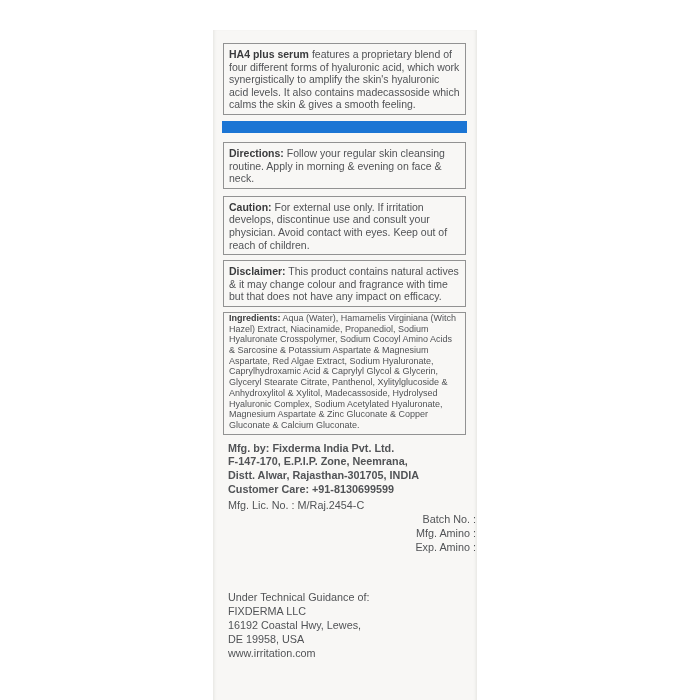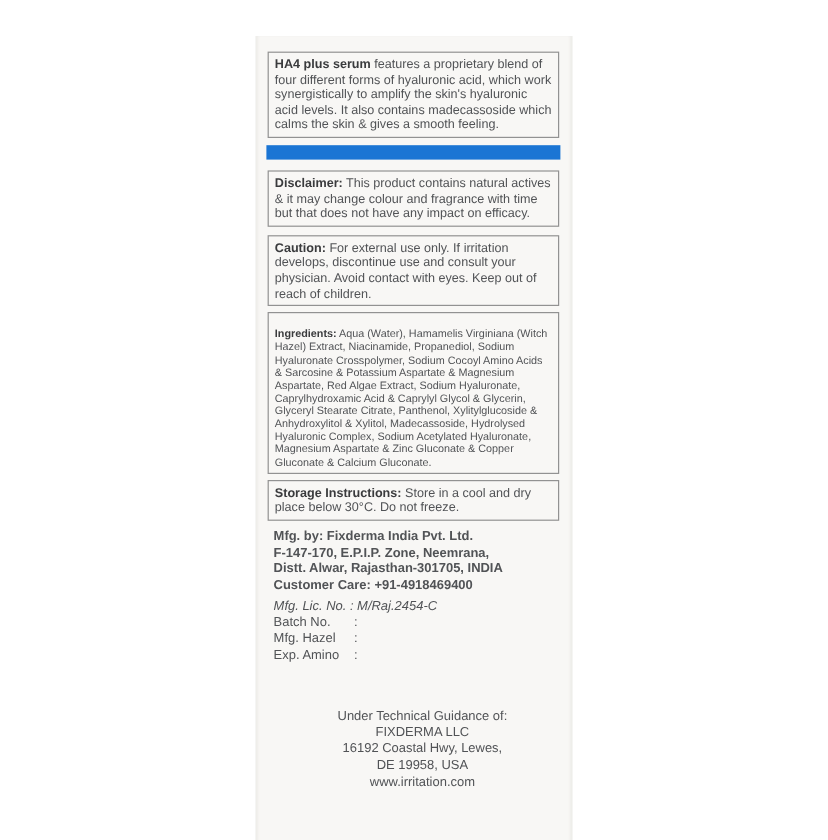--- a/index.html
+++ b/index.html
@@ -40,88 +40,87 @@
   .box-desc{margin-top:13px;}
   .blue-bar{
     width:245px;height:12px;
     margin:6px 0 9px 8px;
   }
   .gap{margin-top:7px;}
   .gap-s{margin-top:5px;}
   .box-ingredients{
     font-size:9px;
     line-height:1.19;
-    padding-top:12px;
+    padding-top:0;
   }
   .mfg{
     margin:7px 0 0 14px;
     font-size:10.8px;
     line-height:1.27;
     color:#515356;
   }
   .mfg-line{white-space:nowrap;font-weight:bold;}
-  .lic-line{margin-top:3px;white-space:nowrap;font-style:italic;}
-  .batch-row{white-space:nowrap;}
+  .lic-line{margin-top:3px;white-space:nowrap;}
+  .batch-row{white-space:nowrap;text-align:right;}
   .batch-label{display:inline-block;width:64px;}
   .guidance{
     margin:37px 0 0 14px;
     font-size:10.8px;
     line-height:1.28;
     color:#515356;
-    text-align:center;
   }
 </style>
 </head>
 <body>
 
 <div class="carton">
 
   <div class="box box-desc">
     <span class="lead">HA4 plus serum</span>
     <span>features a proprietary blend of four different forms of hyaluronic acid, which work synergistically to amplify the skin's hyaluronic acid levels. It also contains madecassoside which calms the skin &amp; gives a smooth feeling.</span>
   </div>
 
   <div class="blue-bar" style="background: rgb(27, 117, 212);"></div>
 
-
-  <div class="box gap-s">
-    <span class="lead">Disclaimer:</span>
-    <span>This product contains natural actives &amp; it may change colour and fragrance with time but that does not have any impact on efficacy.</span>
+  <div class="box">
+    <span class="lead">Directions:</span>
+    <span>Follow your regular skin cleansing routine. Apply in morning &amp; evening on face &amp; neck.</span>
   </div>
 
   <div class="box gap">
     <span class="lead">Caution:</span>
     <span>For external use only. If irritation develops, discontinue use and consult your physician. Avoid contact with eyes. Keep out of reach of children.</span>
   </div>
 
+  <div class="box gap-s">
+    <span class="lead">Disclaimer:</span>
+    <span>This product contains natural actives &amp; it may change colour and fragrance with time but that does not have any impact on efficacy.</span>
+  </div>
+
   <div class="box box-ingredients gap-s">
     <span class="lead">Ingredients:</span>
     <span>Aqua (Water), Hamamelis Virginiana (Witch Hazel) Extract, Niacinamide, Propanediol, Sodium Hyaluronate Crosspolymer, Sodium Cocoyl Amino Acids &amp; Sarcosine &amp; Potassium Aspartate &amp; Magnesium Aspartate, Red Algae Extract, Sodium Hyaluronate, Caprylhydroxamic Acid &amp; Caprylyl Glycol &amp; Glycerin, Glyceryl Stearate Citrate, Panthenol, Xylitylglucoside &amp; Anhydroxylitol &amp; Xylitol, Madecassoside, Hydrolysed Hyaluronic Complex, Sodium Acetylated Hyaluronate, Magnesium Aspartate &amp; Zinc Gluconate &amp; Copper Gluconate &amp; Calcium Gluconate.</span>
   </div>
 
-  <div class="box gap-s">
-    <span class="lead">Storage Instructions:</span>
-    <span>Store in a cool and dry place below 30°C. Do not freeze.</span>
-  </div>
 
   <div class="mfg">
     <div class="mfg-line">Mfg. by: Fixderma India Pvt. Ltd.</div>
     <div class="mfg-line">F-147-170, E.P.I.P. Zone, Neemrana,</div>
     <div class="mfg-line">Distt. Alwar, Rajasthan-301705, INDIA</div>
-    <div class="mfg-line">Customer Care: +91-4918469400</div>
+    <div class="mfg-line">Customer Care: +91-8130699599</div>
 
     <div class="lic-line">Mfg. Lic. No. : M/Raj.2454-C</div>
 
     <div class="batch-row">
       <span class="batch-label">Batch No.</span>
       <span>:</span>
       <span></span>
     </div>
     <div class="batch-row">
-      <span class="batch-label">Mfg. Hazel</span>
+      <span class="batch-label">Mfg. Amino</span>
       <span>:</span>
       <span></span>
     </div>
     <div class="batch-row">
       <span class="batch-label">Exp. Amino</span>
       <span>:</span>
       <span></span>
     </div>
   </div>
 

